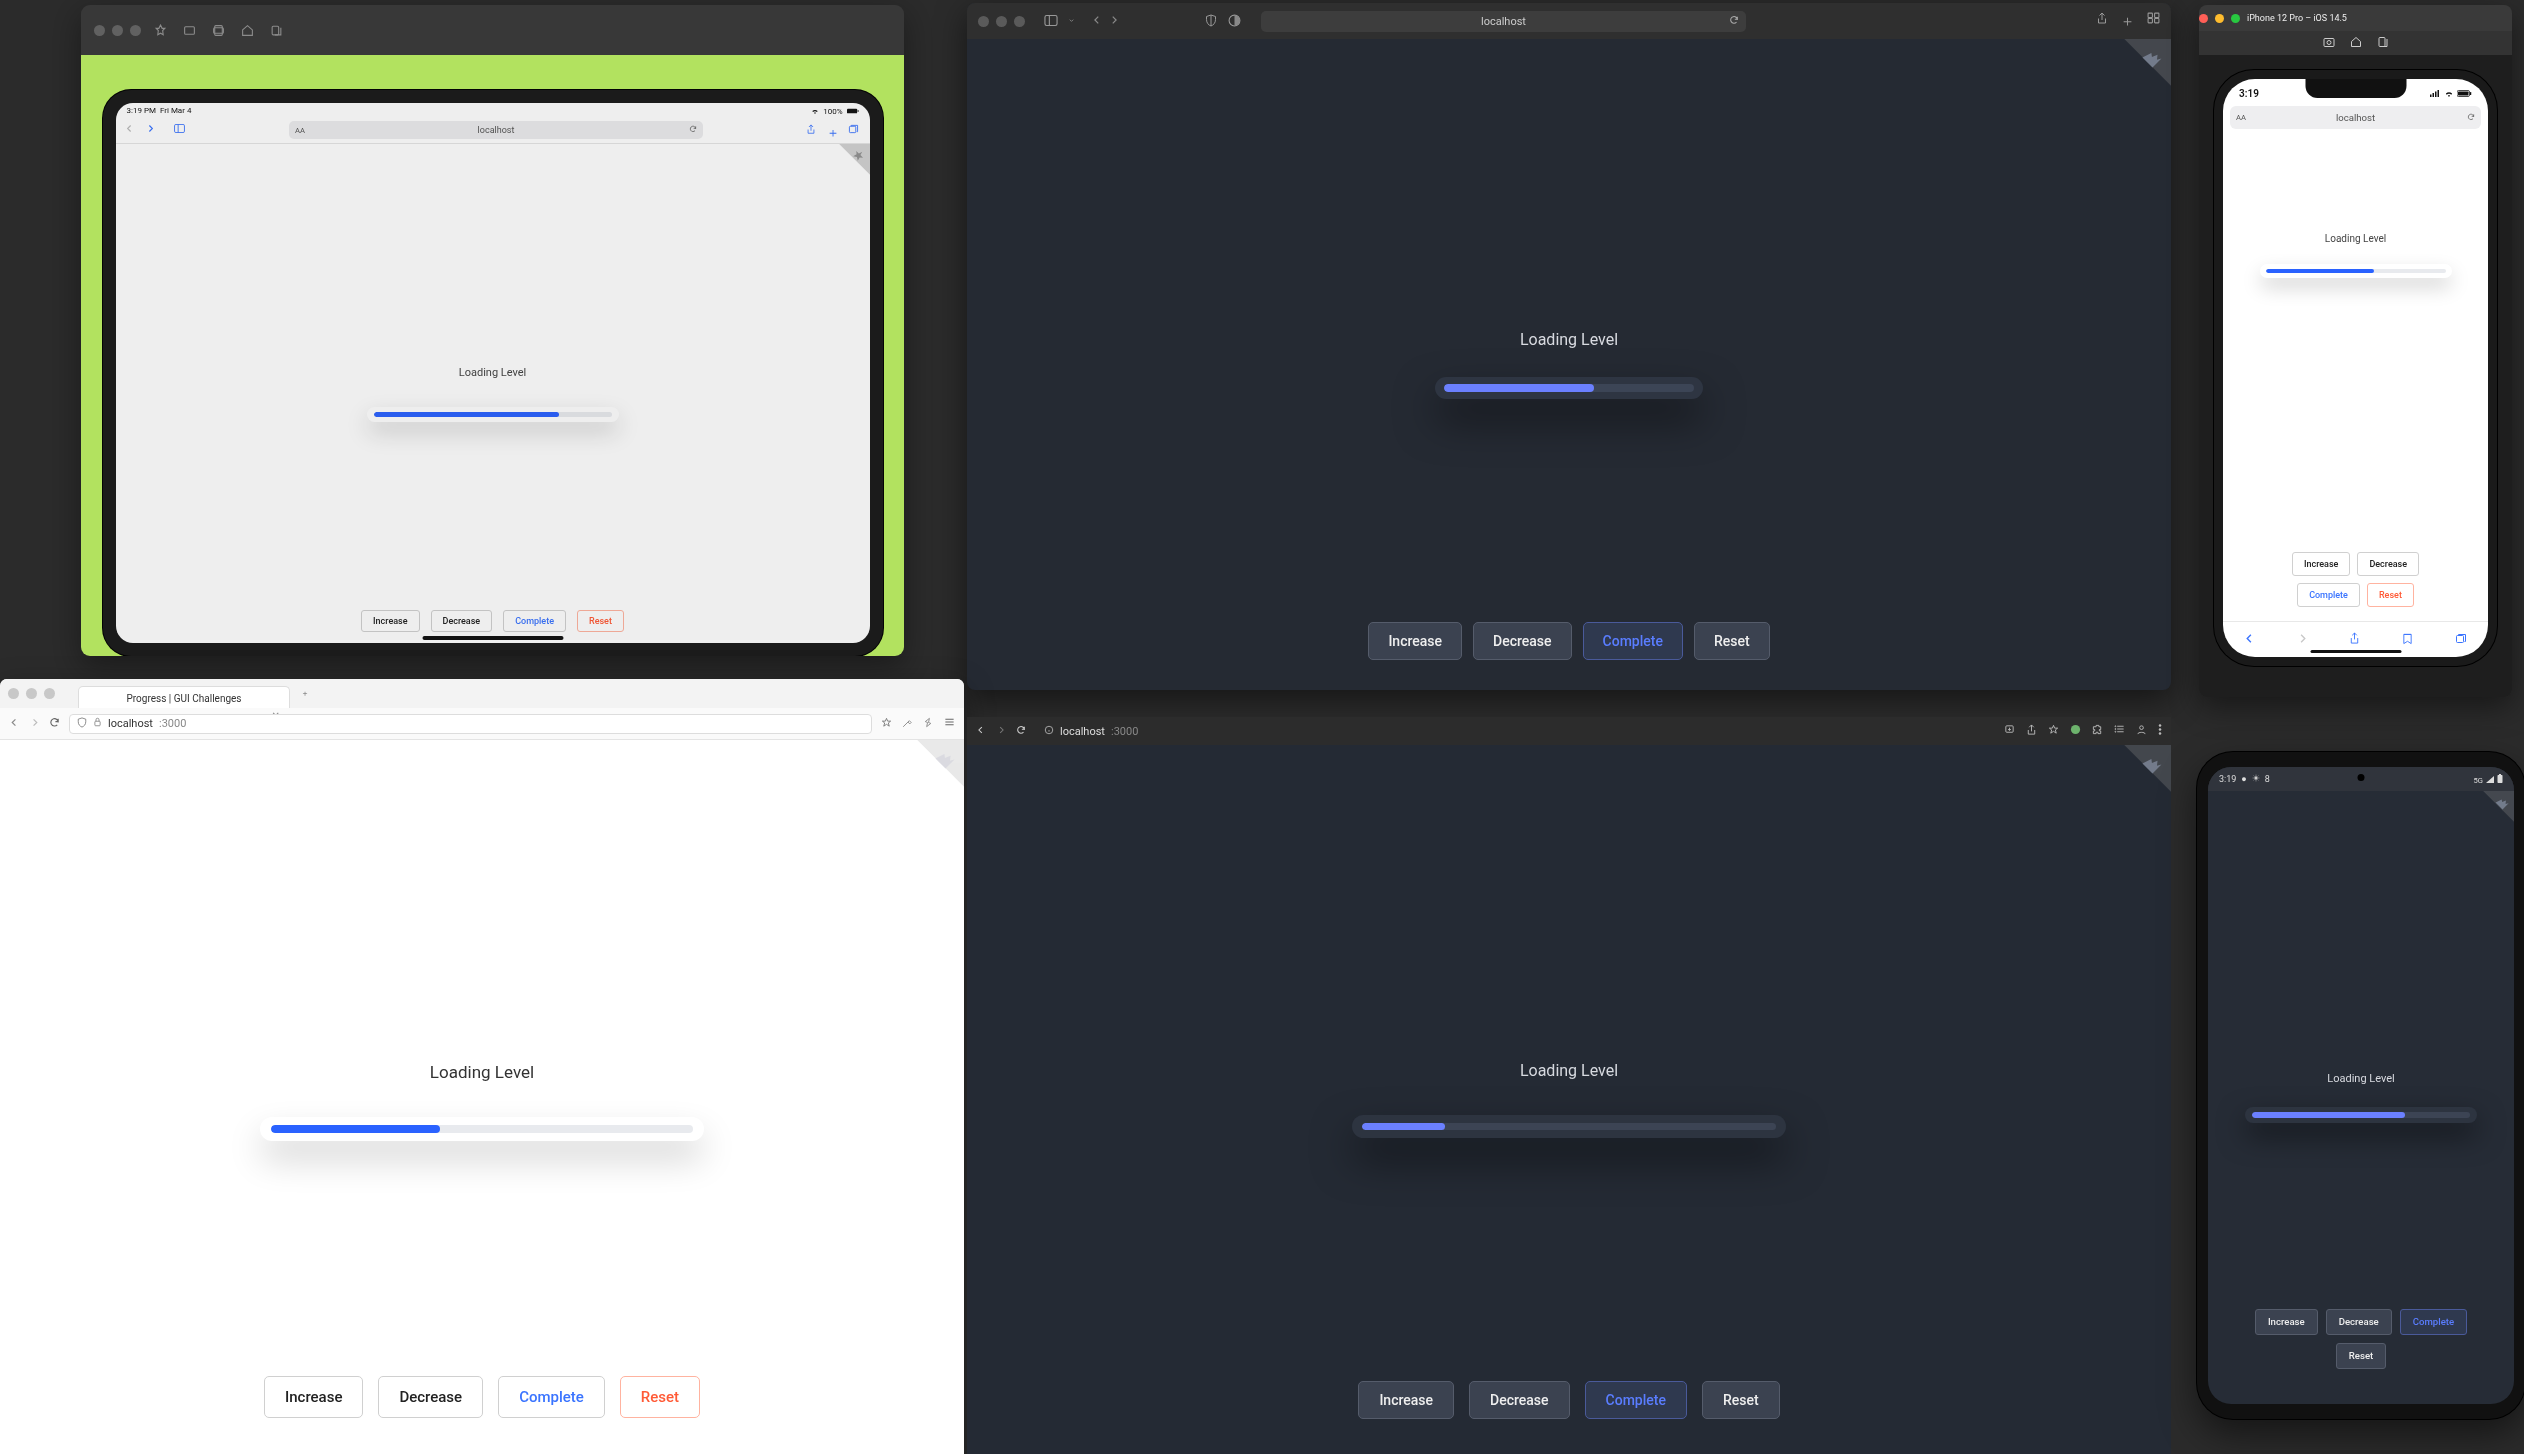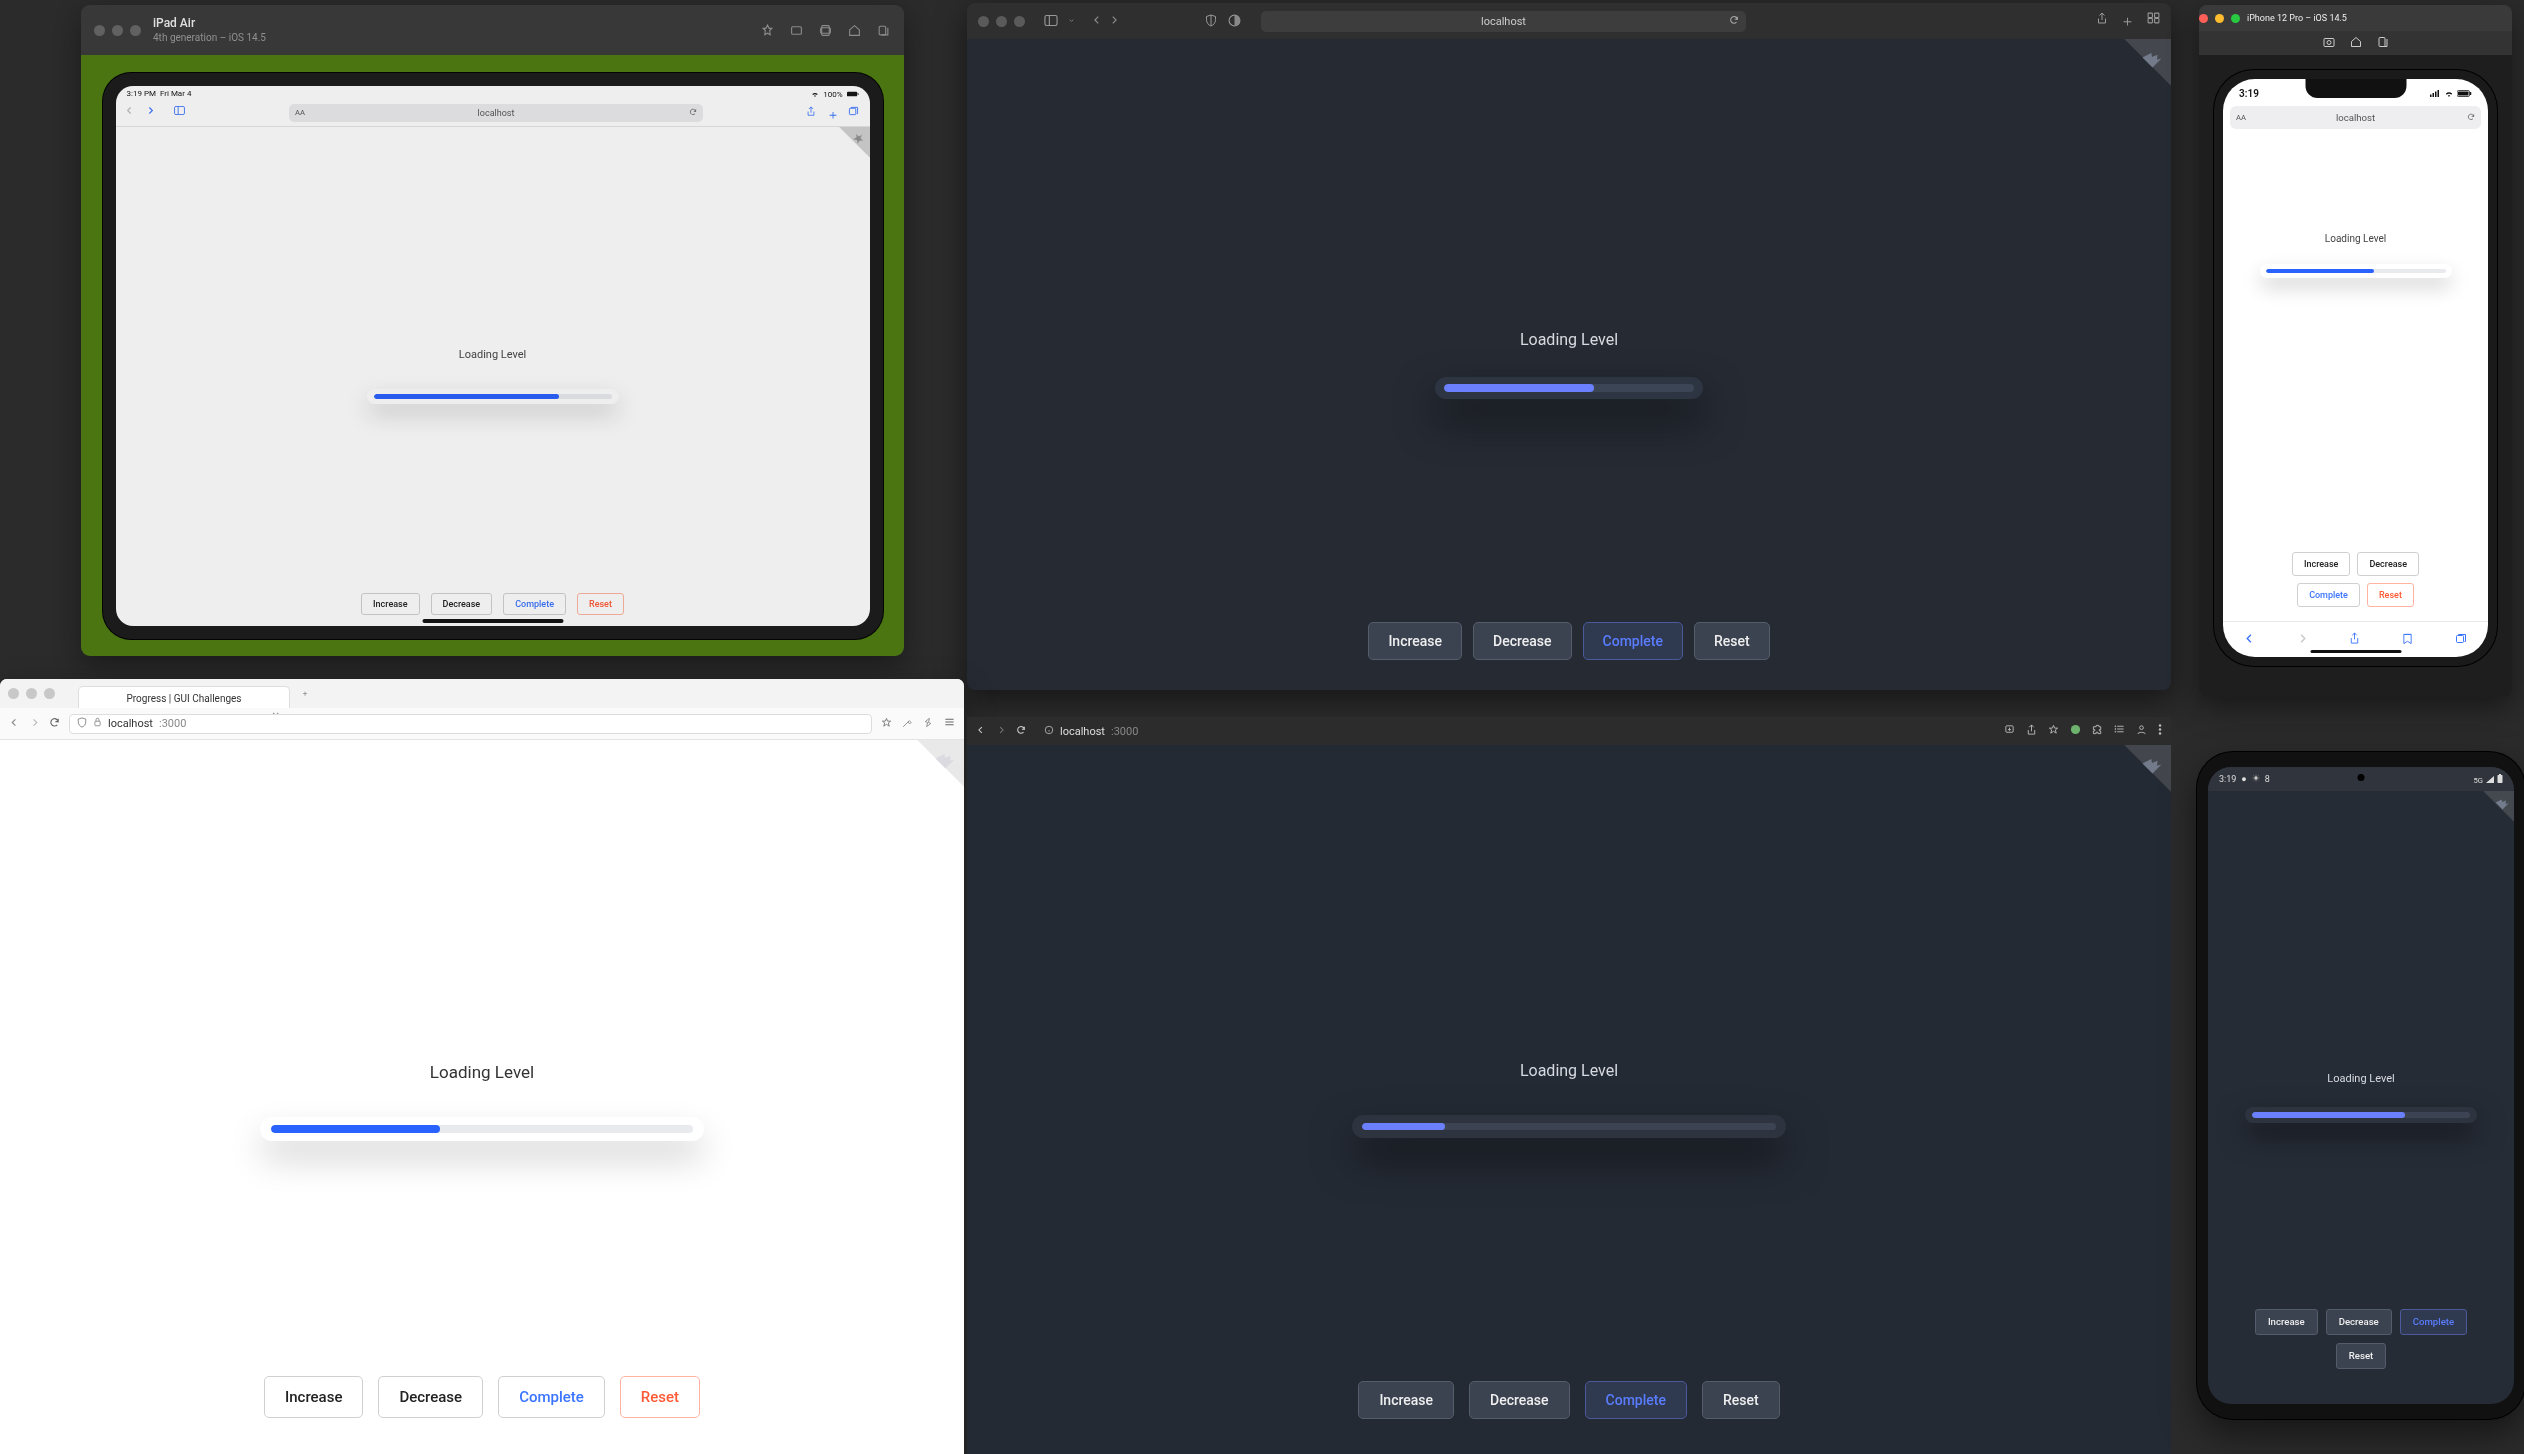--- a/index.html
+++ b/index.html
@@ -79,21 +79,21 @@
     opacity:.92;
   }
   #ipad-sim .sim-titlebar{
     height:50px;background:var(--sim-titlebar);display:flex;align-items:center;
     padding:0 13px;color:#bbb;gap:12px;
   }
   #ipad-sim .sim-titlebar .device-label{flex:1;line-height:1.3;}
   #ipad-sim .sim-titlebar .device-label .main{font-size:12px;color:#eee;font-weight:500;}
   #ipad-sim .sim-titlebar .device-label .sub{font-size:10px;color:#999;}
   #ipad-sim .sim-titlebar .sim-icons{display:flex;gap:14px;}
-  #ipad-sim .sim-body{height:calc(100% - 50px);background:#4d7c0f;display:flex;align-items:center;justify-content:center;}
+  #ipad-sim .sim-body{height:calc(100% - 50px);background:#bef264;display:flex;align-items:flex-end;justify-content:center;}
 
   .ipad-device{
     width:780px;height:566px;background:var(--device-black);border-radius:28px;
     padding:13px;box-shadow:0 0 0 1px #000;
   }
   .ipad-screen{
     width:100%;height:100%;background:#fff;border-radius:17px;overflow:hidden;position:relative;
     display:flex;flex-direction:column;
   }
   .ipad-statusbar{height:14px;display:flex;justify-content:space-between;padding:3px 11px 0;font-size:8px;color:#111;}
@@ -291,24 +291,20 @@
 </style>
 </head>
 <body>
 
 <div id="ipad-sim">
   <div class="sim-titlebar">
     <div class="traffic-lights">
       <div class="tl gray"></div>
       <div class="tl gray"></div>
       <div class="tl gray"></div>
-    </div>
-    <div class="device-label">
-      <div class="main">iPad Air</div>
-      <div class="sub">4th generation – iOS 14.5</div>
     </div>
     <div class="sim-icons">
       <span class="icon-btn">
           <svg viewBox="0 0 24 24" width="13" height="13" fill="none" stroke="#bbb" stroke-width="2">
             <path d="M12 2l3 6h5l-4 4 1 8-5-3-5 3 1-8-4-4h5z"></path>
           </svg>
         </span>
       <span class="icon-btn">
           <svg viewBox="0 0 24 24" width="13" height="13" fill="none" stroke="#bbb" stroke-width="2">
             <rect x="3" y="5" width="18" height="14" rx="2"></rect>

